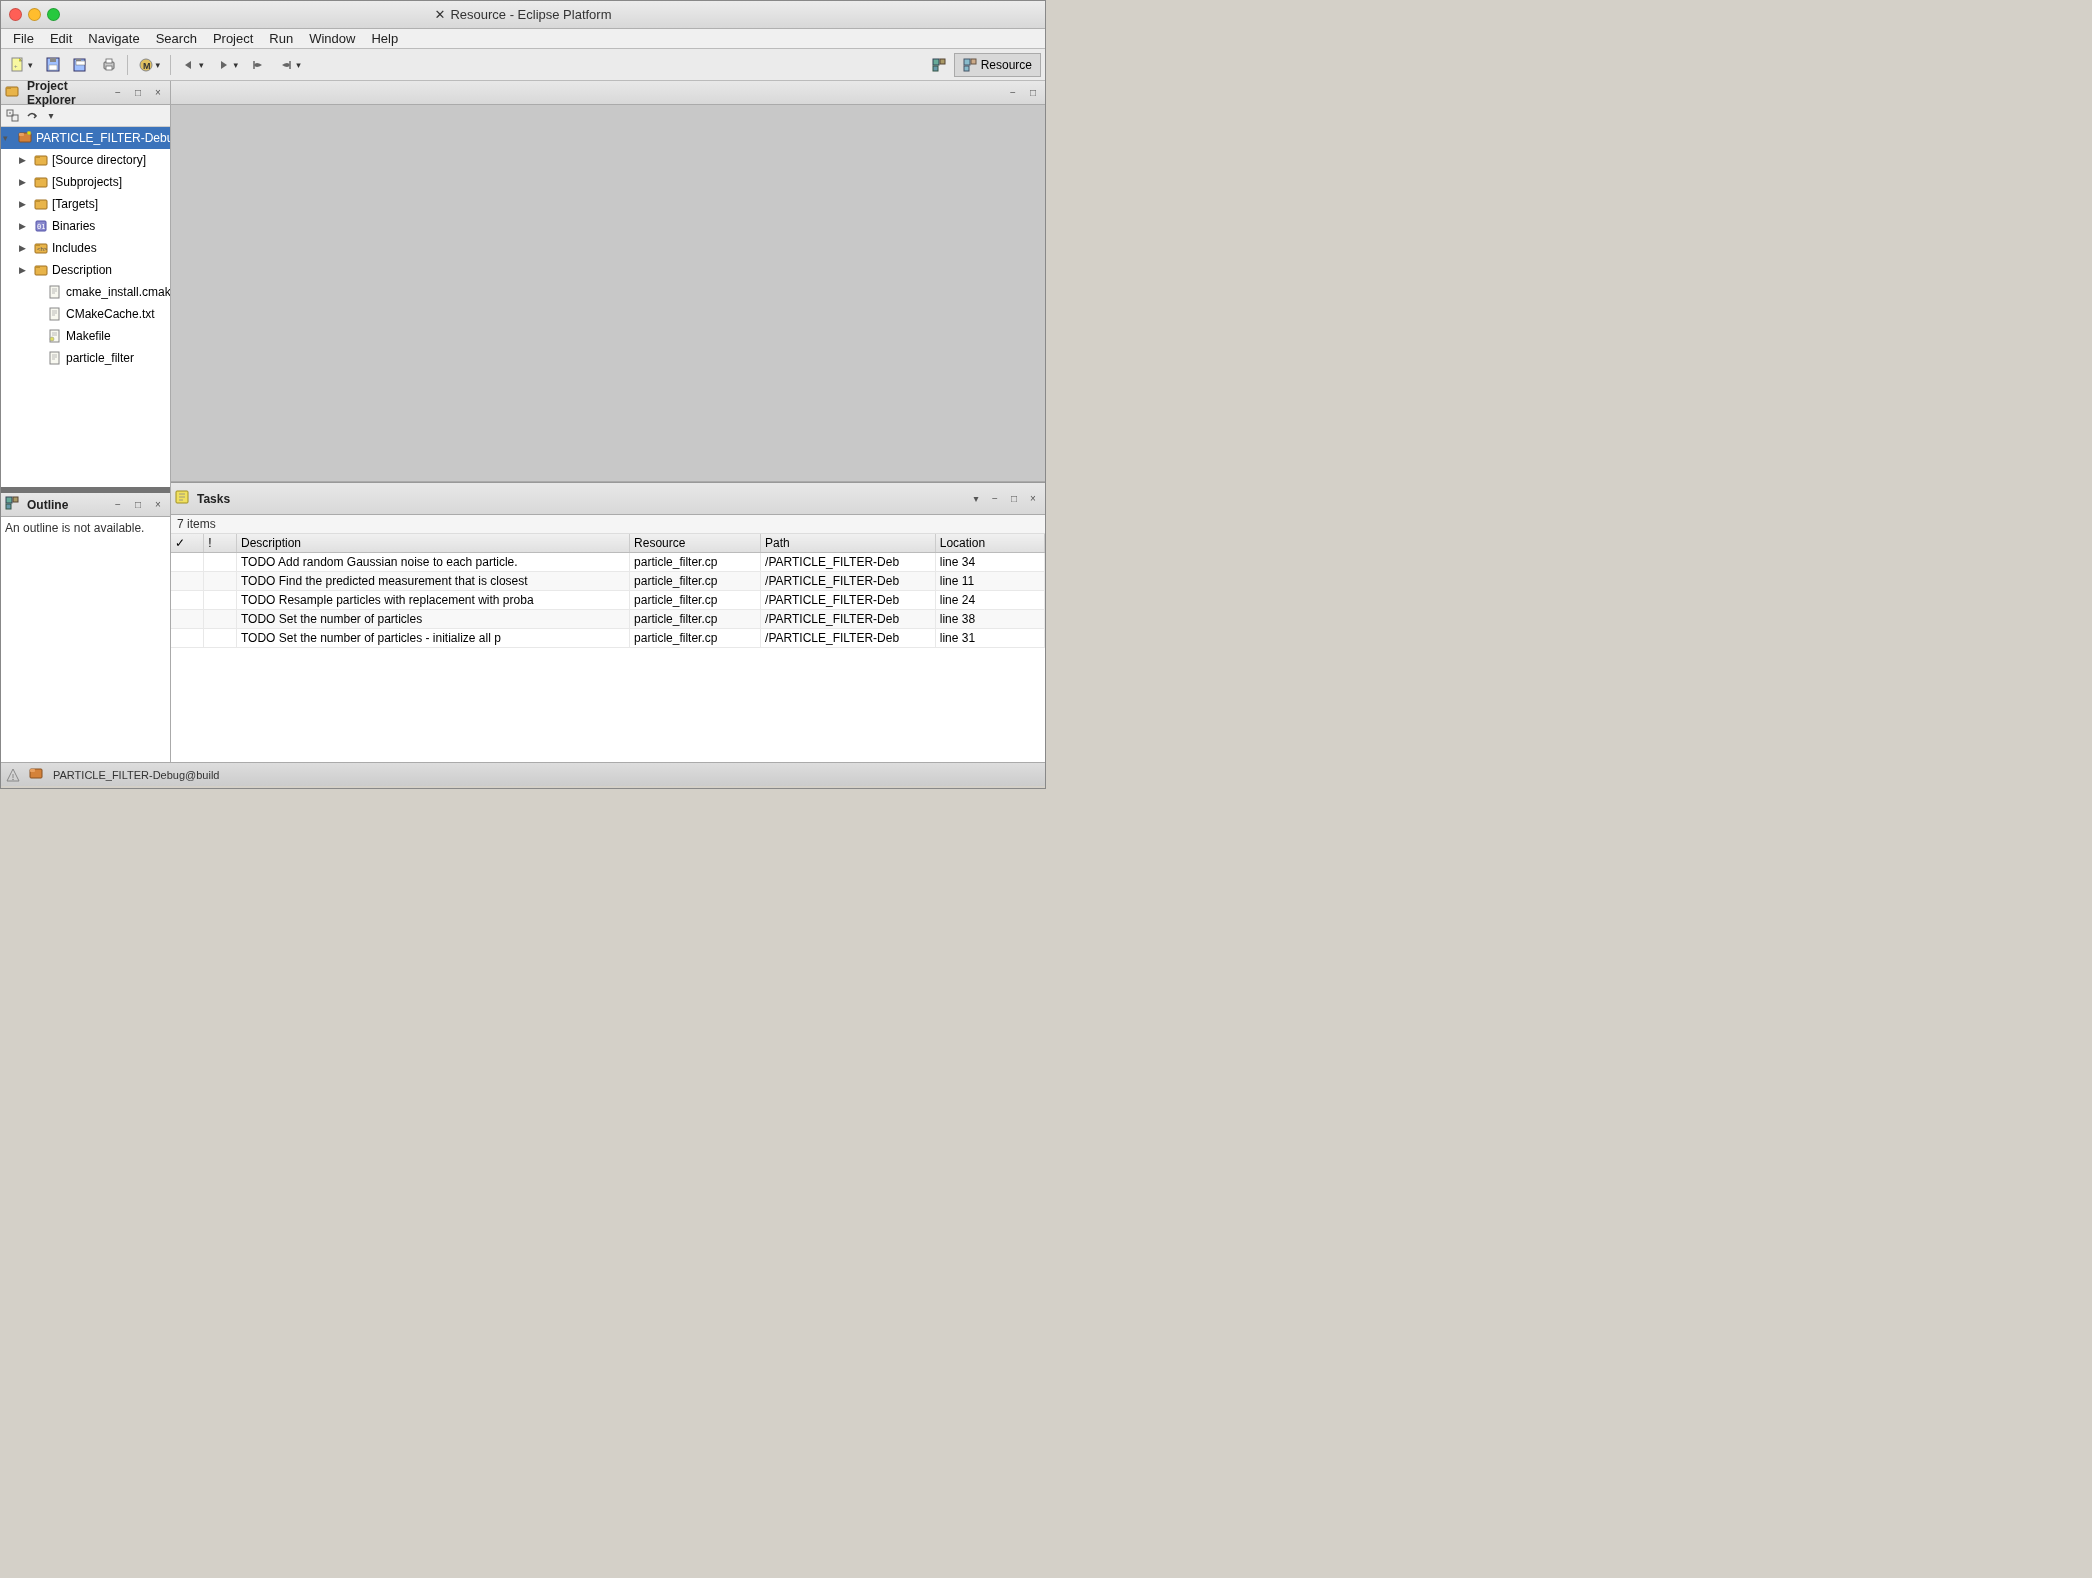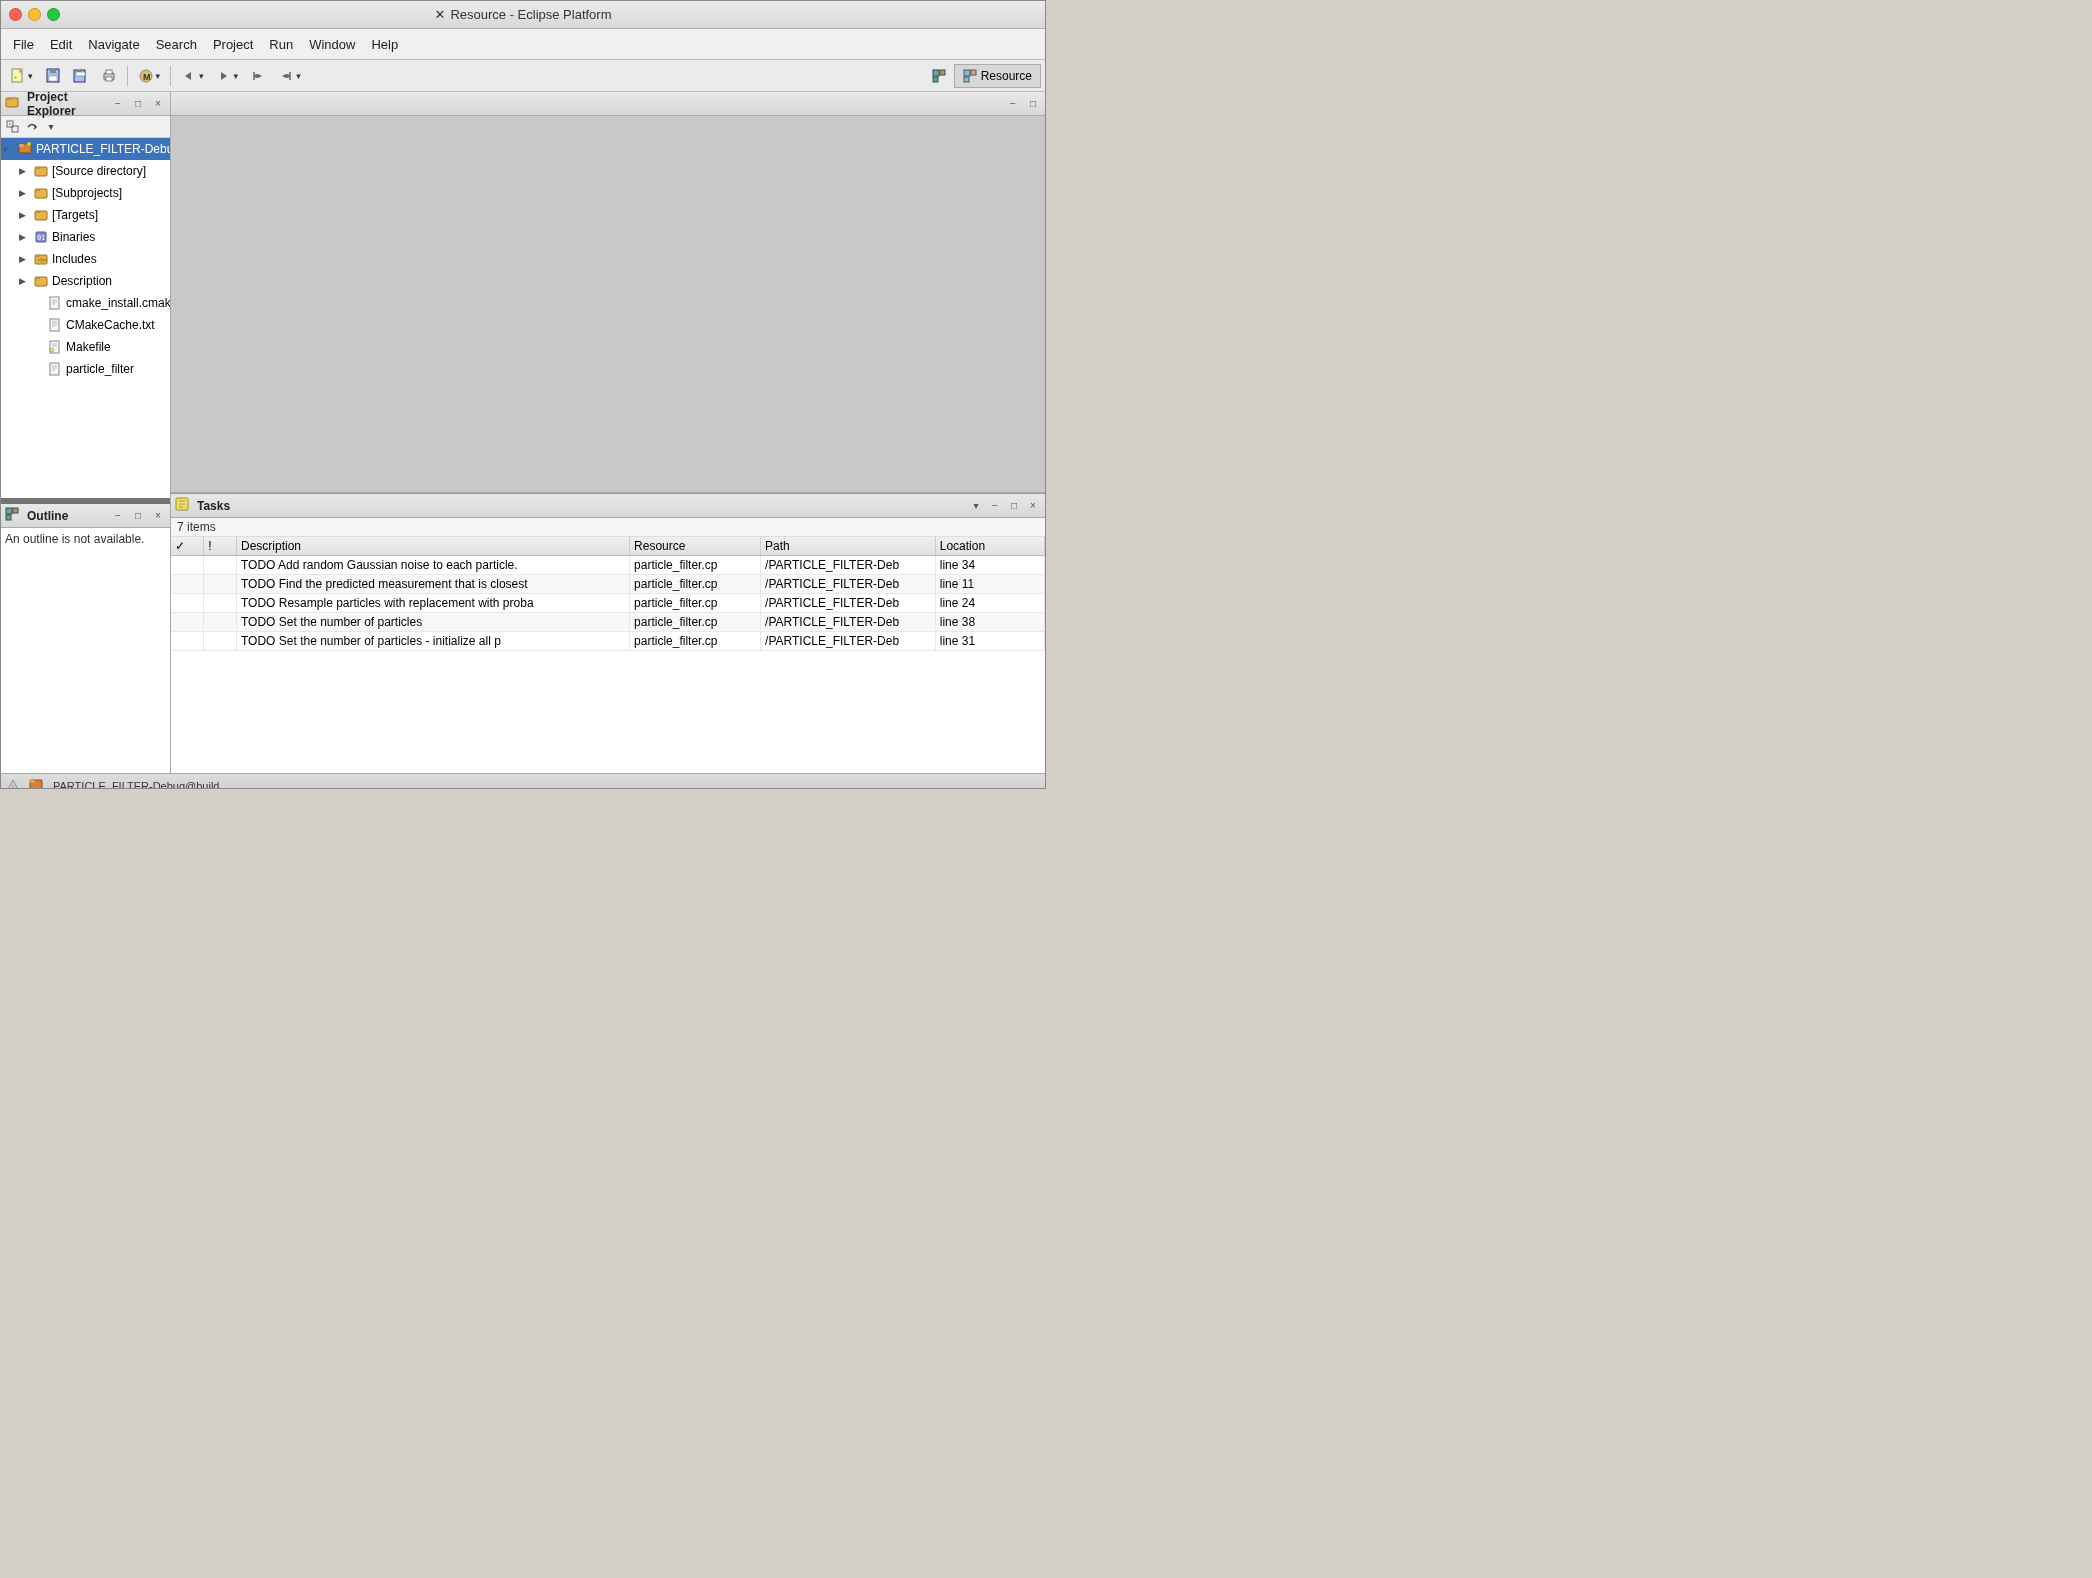--- a/index.html
+++ b/index.html
@@ -43,21 +43,21 @@
       font-size: 13px;
       color: #333;
       display: flex;
       align-items: center;
       gap: 5px;
     }
 
     
     .menu-bar {
       background: #f0f0f0;
-      height: 31px;
+      height: 20px;
       display: flex;
       align-items: center;
       border-bottom: 1px solid #bbb;
       padding: 0 4px;
     }
     .menu-item {
       padding: 2px 8px;
       font-size: 13px;
       color: #222;
       cursor: pointer;
@@ -236,21 +236,21 @@
       flex-direction: column;
       background: white;
       border-top: 1px solid #999;
     }
     .tasks-header {
       background: linear-gradient(to bottom, #e8e8e8, #d8d8d8);
       border-bottom: 1px solid #aaa;
       display: flex;
       align-items: center;
       padding: 2px 4px;
-      height: 24px;
+      height: 32px;
       gap: 4px;
     }
     .tasks-toolbar-right {
       display: flex;
       align-items: center;
       gap: 3px;
       margin-left: auto;
     }
     .tasks-count {
       padding: 2px 6px;

